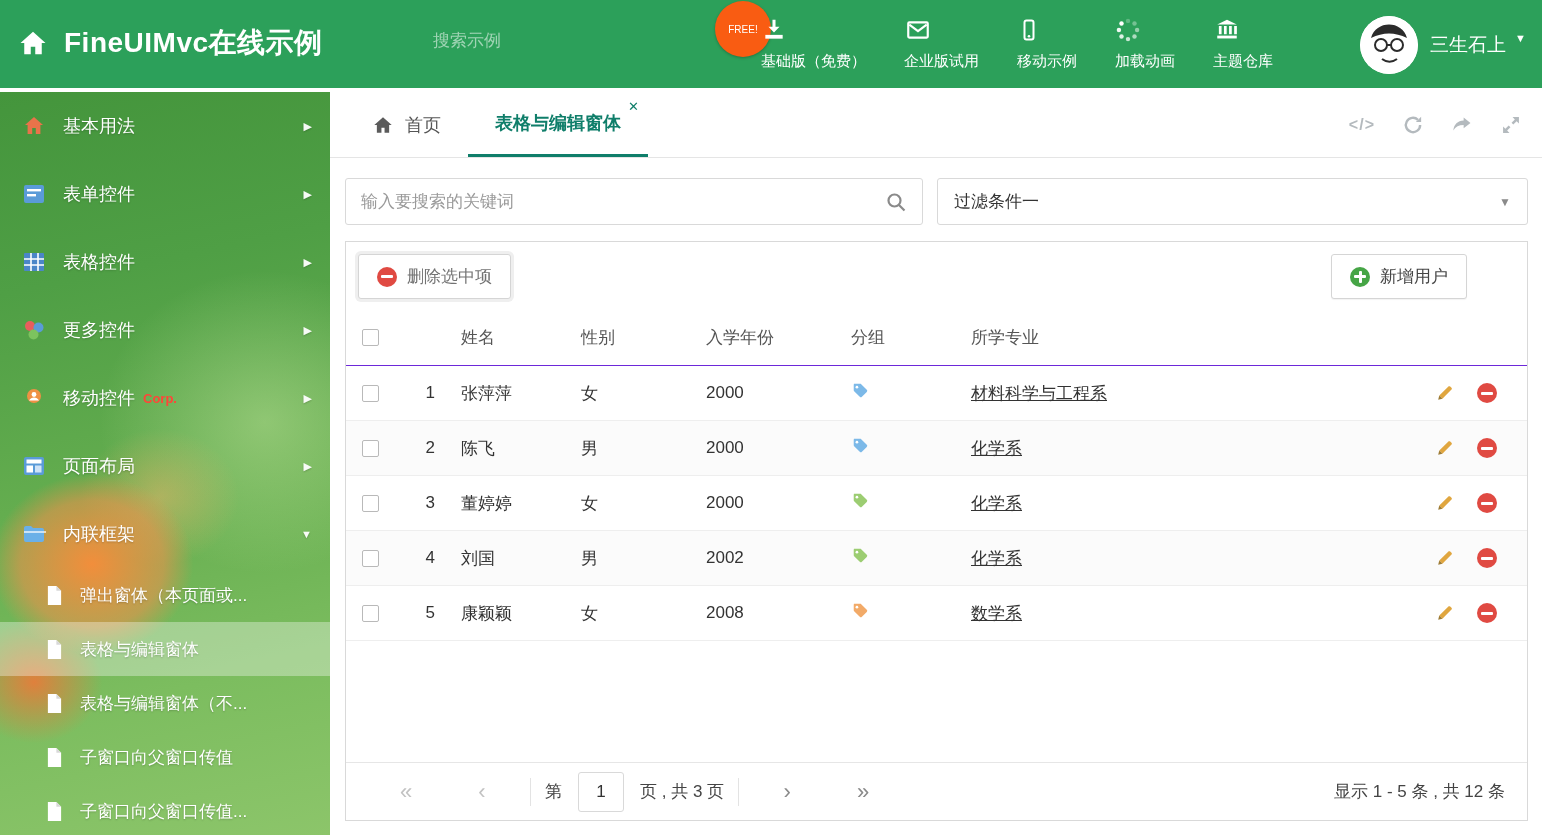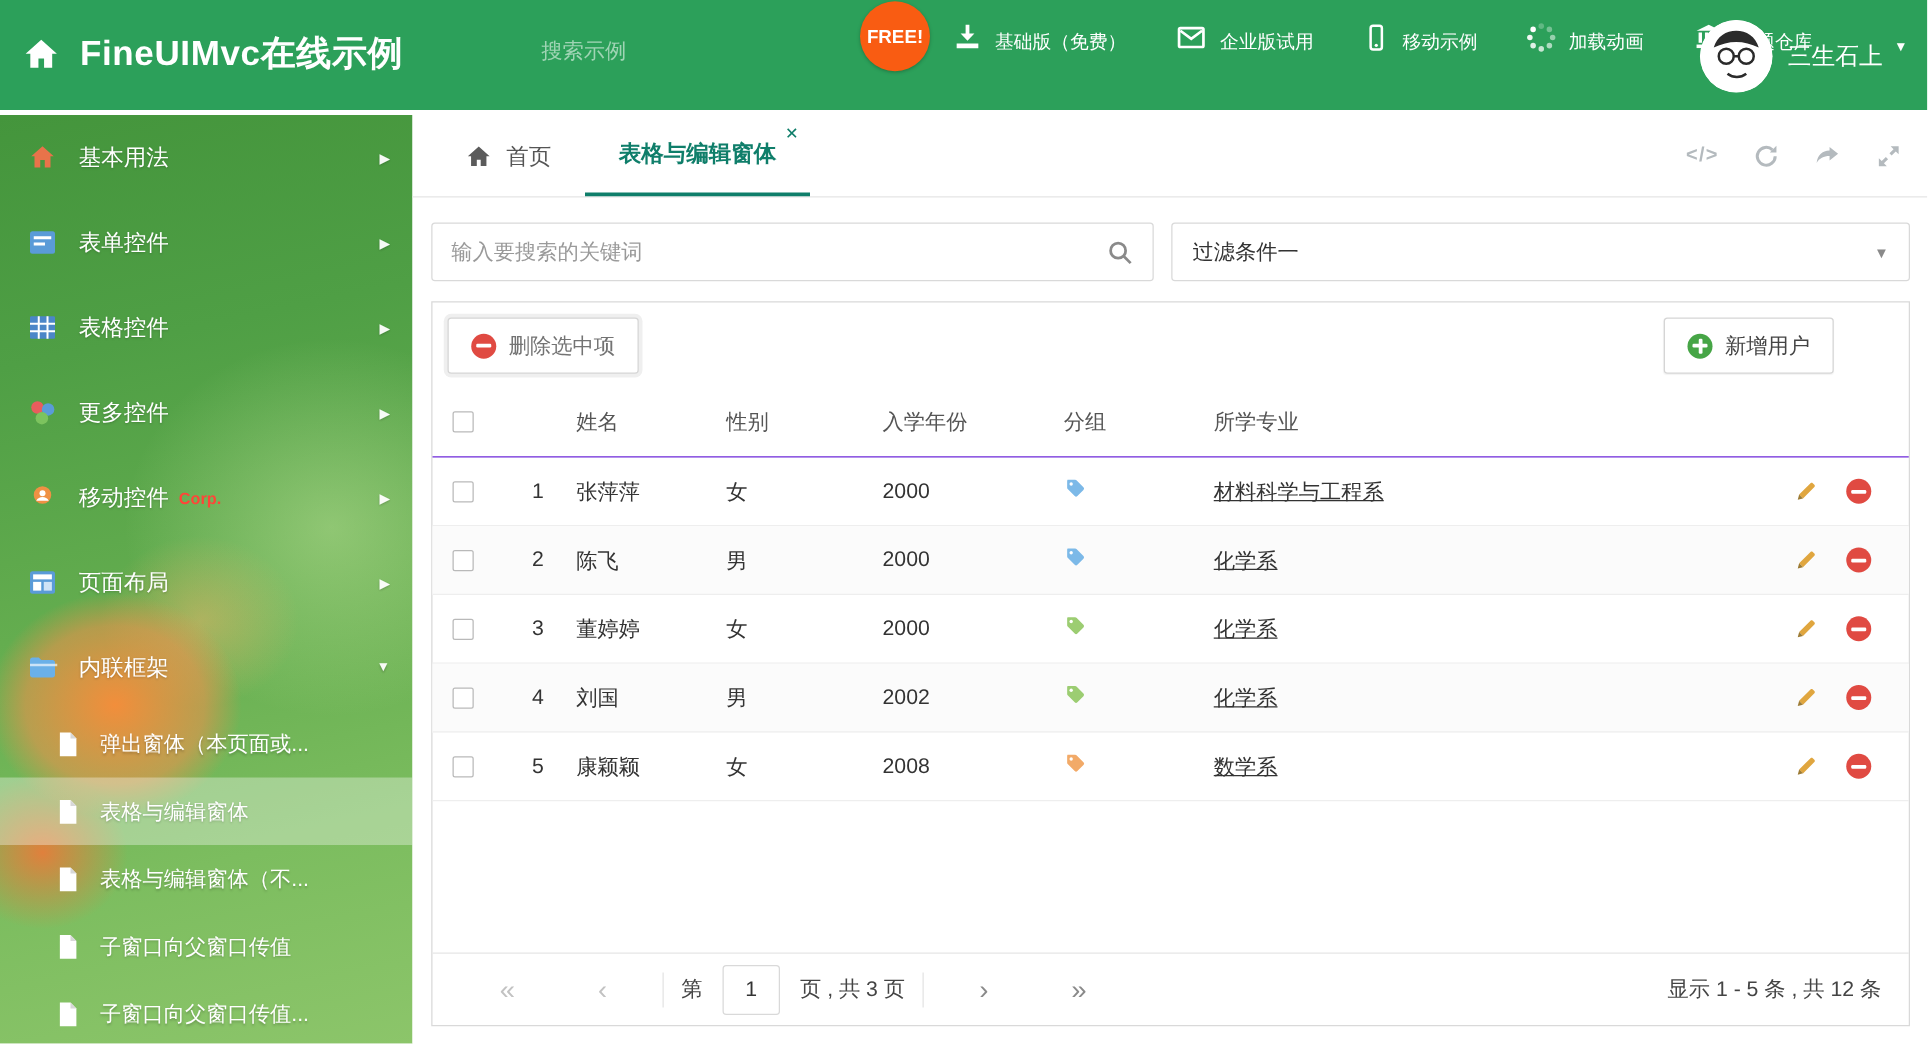--- a/index.html
+++ b/index.html
@@ -6,23 +6,23 @@
   body { font-family:"Liberation Sans", sans-serif; background:#fff; }
   .screen { position:relative; width:1542px; height:835px; overflow:hidden; background:#fff; }
 
   
   .topbar { position:absolute; top:0; left:0; width:100%; height:88px; background:var(--header-green,#2ca05a); color:#fff; }
   .brand { position:absolute; left:18px; top:24px; display:flex; align-items:center; gap:16px; }
   .brand .title { font-size:28px; font-weight:bold; letter-spacing:.5px; }
   .hsearch { position:absolute; left:433px; top:30px; width:205px; display:flex; gap:10px; }
   .hsearch input { flex:1; background:transparent; border:none; outline:none; color:rgba(255,255,255,.95); font-size:17px; }
   .hsearch input::placeholder { color:rgba(255,255,255,.55); }
-  .free-badge { position:absolute; left:688px; top:1px; width:56px; height:56px; border-radius:50%; background:var(--free-badge,#f95c12); display:flex; align-items:center; justify-content:center; font-size:15px; font-weight:bold; box-shadow:0 1px 3px rgba(0,0,0,.25); }
+  .free-badge { position:absolute; left:715px; top:1px; width:56px; height:56px; border-radius:50%; background:var(--free-badge,#f95c12); display:flex; align-items:center; justify-content:center; font-size:10px; font-weight:normal; box-shadow:0 1px 3px rgba(0,0,0,.25); }
   .topnav { position:absolute; left:742px; top:15px; display:flex; }
-  .nav-item { display:flex; flex-direction:row; align-items:flex-end; gap:9px; padding:0 19px; cursor:pointer; }
+  .nav-item { display:flex; flex-direction:column; align-items:flex-start; gap:9px; padding:0 19px; cursor:pointer; }
   .nav-item .nlabel { font-size:15px; white-space:nowrap; }
   .nav-item .nicon { height:28px; display:flex; align-items:flex-end; }
   .userbox { position:absolute; right:16px; top:16px; display:flex; align-items:center; gap:12px; cursor:pointer; }
   .avatar { width:58px; height:58px; border-radius:50%; background:#fff; overflow:hidden; flex:0 0 auto; }
   .username { font-size:19px; display:flex; align-items:flex-start; gap:9px; }
   .caret { font-size:11px; }
 
   
   .sidebar { position:absolute; top:92px; left:0; width:330px; height:743px; color:#fff; overflow:hidden;
     background:

